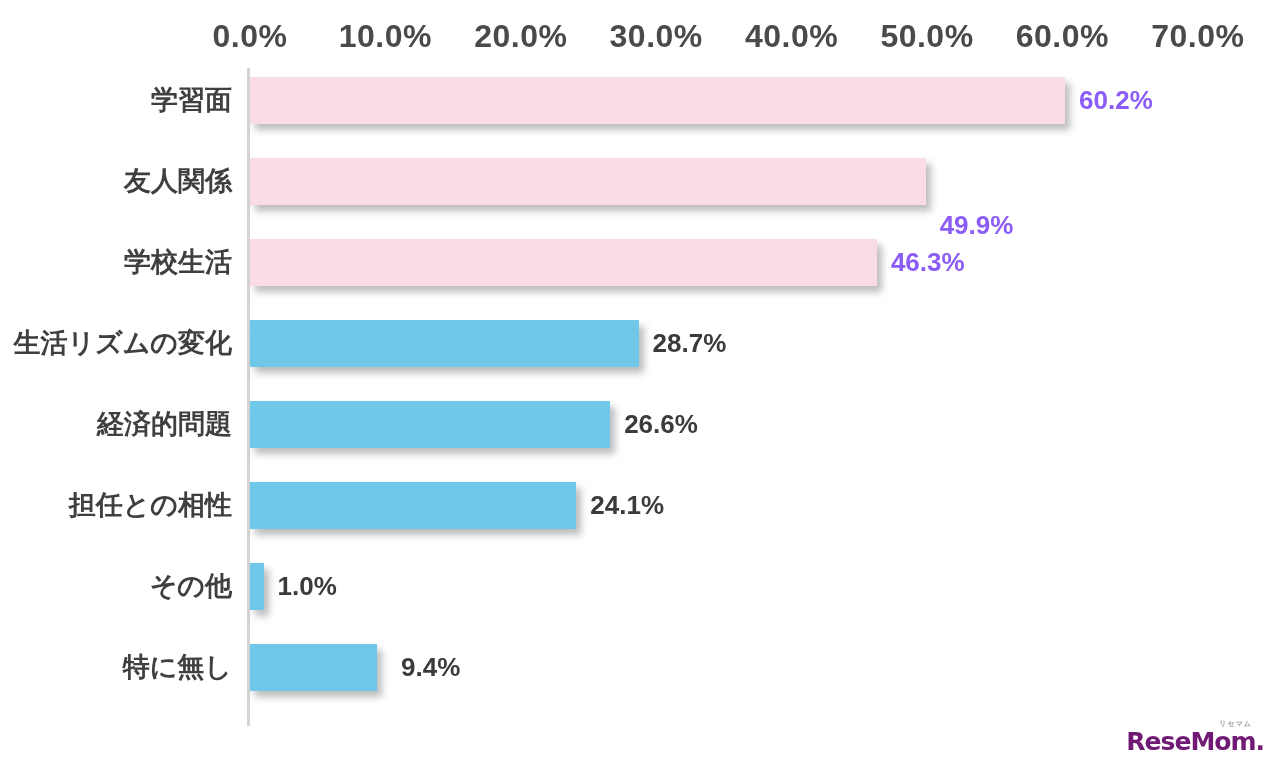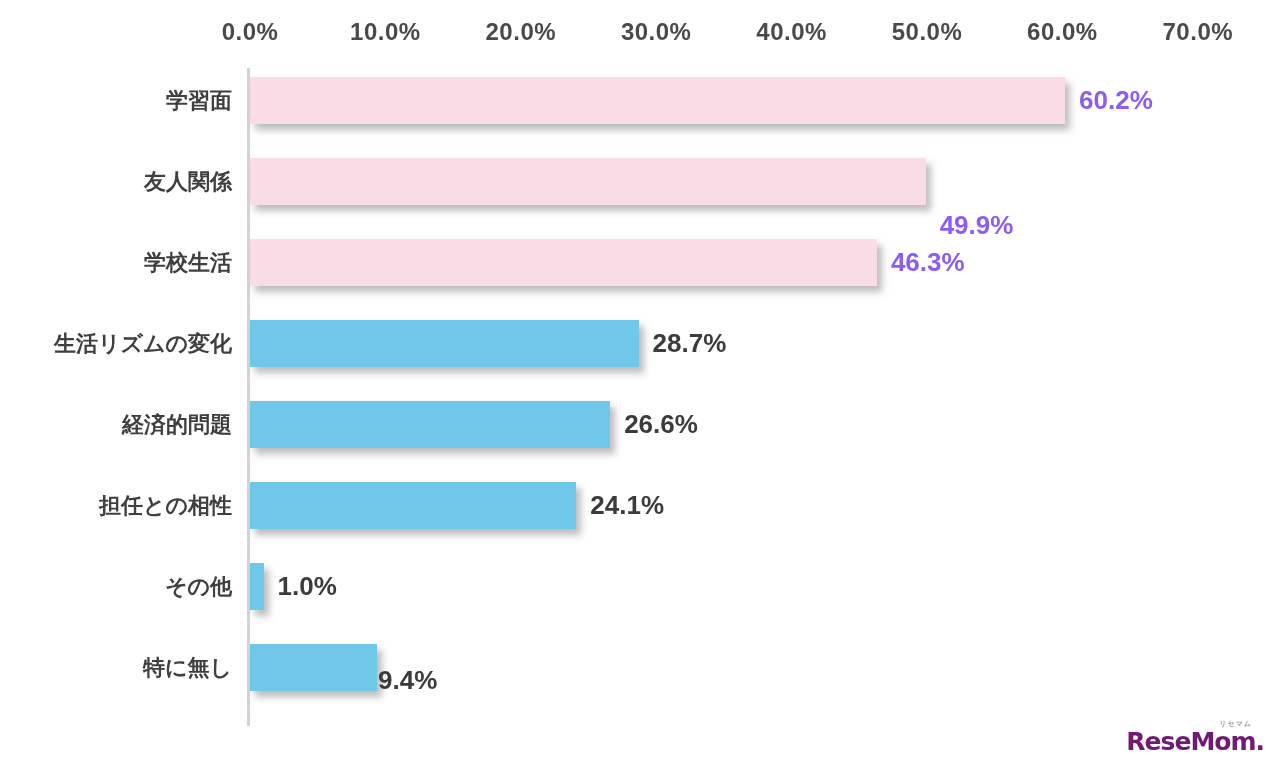--- a/index.html
+++ b/index.html
@@ -20,21 +20,21 @@
   
   #x-axis-labels {
     position: absolute;
     left: 0; top: 0;
     width: 1280px; height: 60px;
   }
   .x-tick {
     position: absolute;
     top: 18px;
     transform: translateX(-50%);
-    font-size: 24px;
+    font-size: 32px;
     font-weight: bold;
     color: #4a4a4a;
     letter-spacing: 0.5px;
     white-space: nowrap;
   }
 
   
   #plot-area {
     position: absolute;
     left: 0; top: 60px;
@@ -54,21 +54,21 @@
     left: 0;
     width: 1280px;
     height: 81px;
   }
   .cat-label {
     position: absolute;
     right: 1048px;           
     top: 0;
     height: 81px;
     line-height: 81px;
-    font-size: 22px;
+    font-size: 27px;
     font-weight: bold;
     color: #3f3f3f;
     white-space: nowrap;
     text-align: right;
   }
   .bar-wrap {
     position: absolute;
     left: 250px;
     top: 17px;
     height: 47px;
@@ -186,21 +186,21 @@
         <div class="bar-wrap" style="width: 13.54px;">
           <div class="bar blue"></div>
         </div>
         <div class="val-label blue" style="left: 277.54px;">1.0%</div>
       </div>
       <div class="bar-row" style="top: 567px;">
         <div class="cat-label">特に無し</div>
         <div class="bar-wrap" style="width: 127.276px;">
           <div class="bar blue"></div>
         </div>
-        <div class="val-label blue" style="left: 378px; margin-top: 13px;">9.4%</div>
+        <div class="val-label blue" style="left: 401px;">9.4%</div>
       </div>
     </div>
 
   <div id="watermark">
     <span id="watermark-kana">リセマム</span>
     <span id="watermark-text">ReseMom.</span>
   </div>
 
 </div>
 

